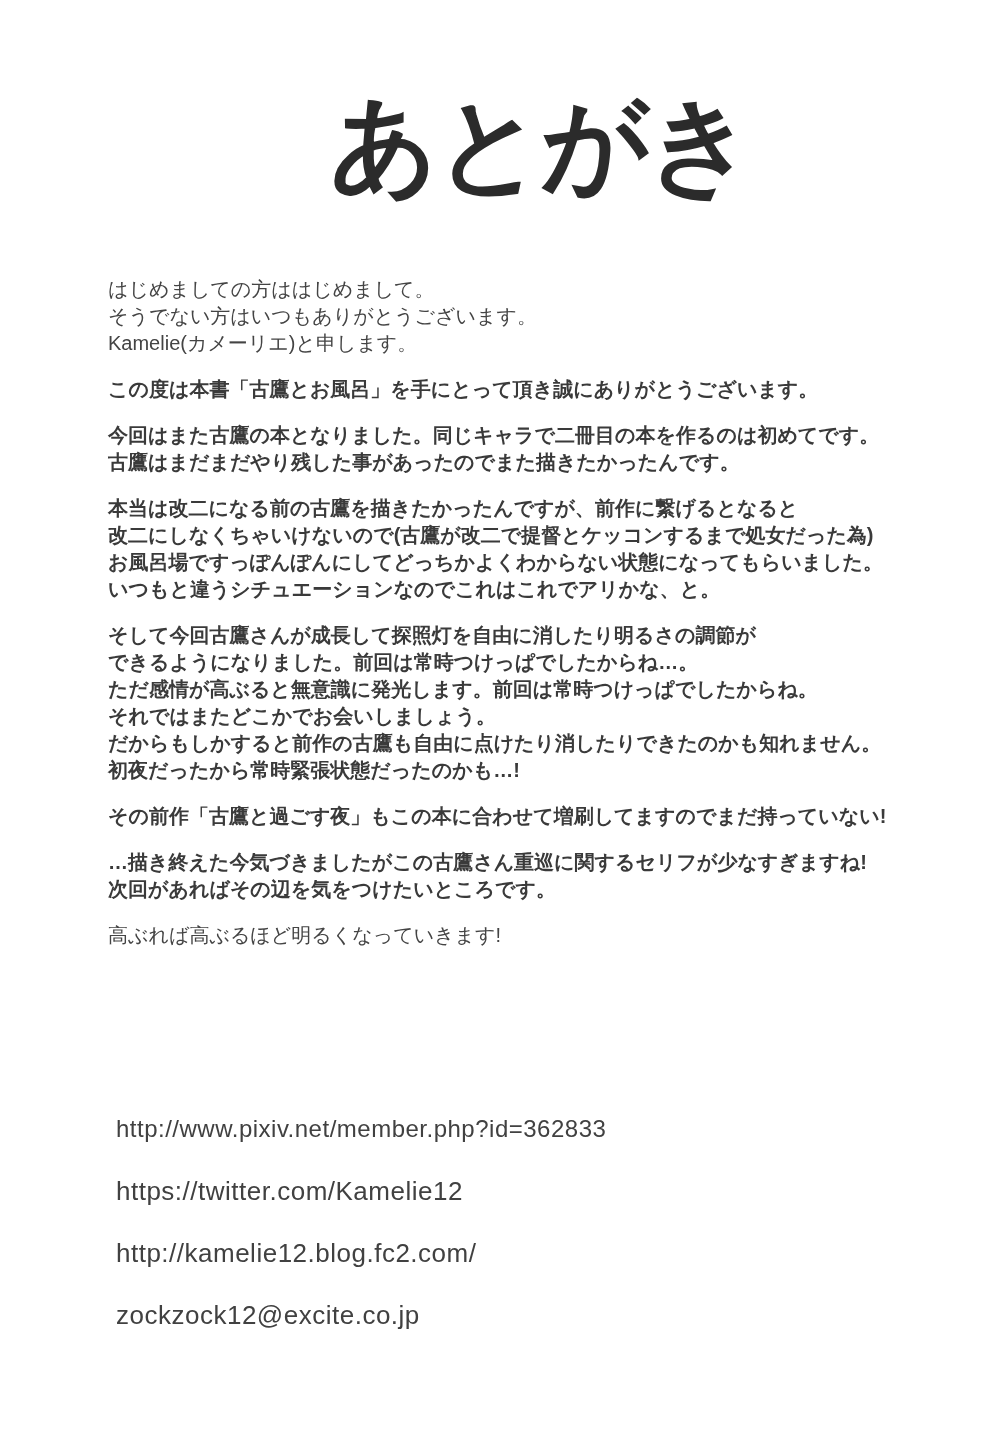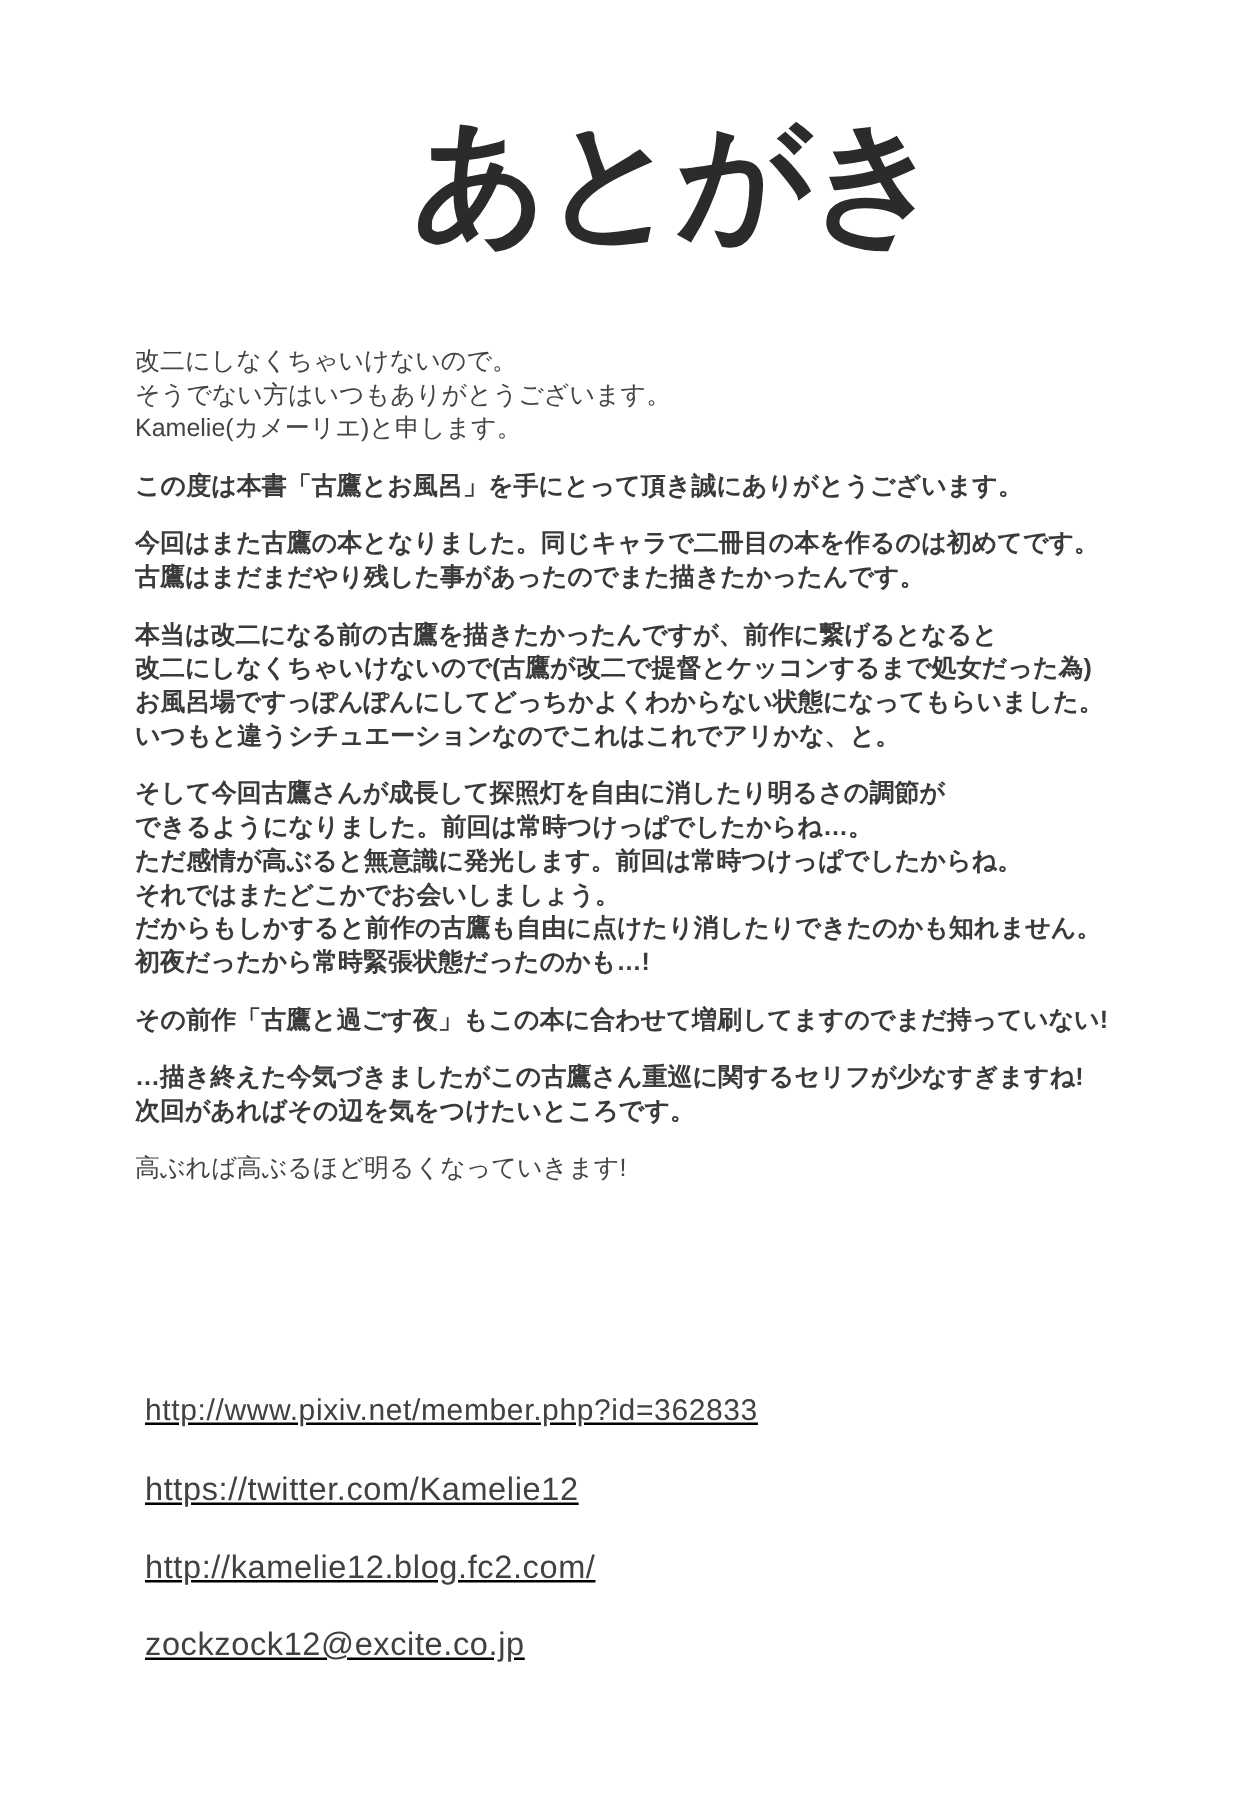--- a/index.html
+++ b/index.html
@@ -42,21 +42,20 @@
   }
   .para.light {
     font-weight: 400;
     color: #444444;
   }
   .line { display: block; }
   .links {
     position: absolute;
     top: 1116px;
     left: 116px;
-    text-decoration: underline;
   }
   .link {
     font-size: 26px;
     line-height: 26px;
     margin-bottom: 36px;
     color: #414141;
     font-weight: 500;
     letter-spacing: 0.5px;
     white-space: nowrap;
   }
@@ -65,21 +64,21 @@
 </head>
 <body>
 
 <div class="page">
 
   <h1 class="title">あとがき</h1>
 
   <div class="body-text">
 
     <p class="para light">
-      <span class="line">改二にしなくちゃいけないので。</span>
+      <span class="line">はじめましての方ははじめまして。</span>
       <span class="line">そうでない方はいつもありがとうございます。</span>
       <span class="line">Kamelie(カメーリエ)と申します。</span>
     </p>
 
     <p class="para">
       <span class="line">この度は本書「古鷹とお風呂」を手にとって頂き誠にありがとうございます。</span>
     </p>
 
     <p class="para">
       <span class="line">今回はまた古鷹の本となりました。同じキャラで二冊目の本を作るのは初めてです。</span>

